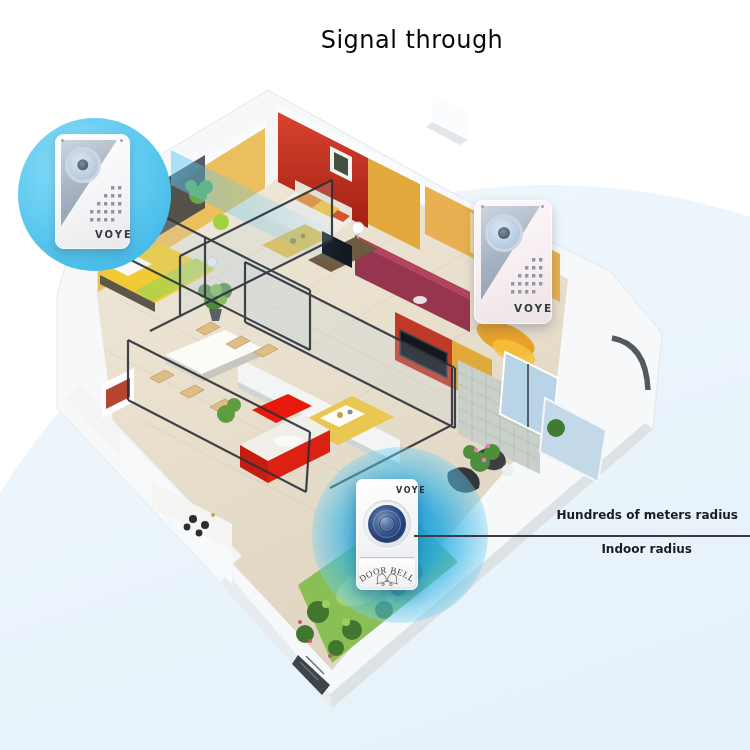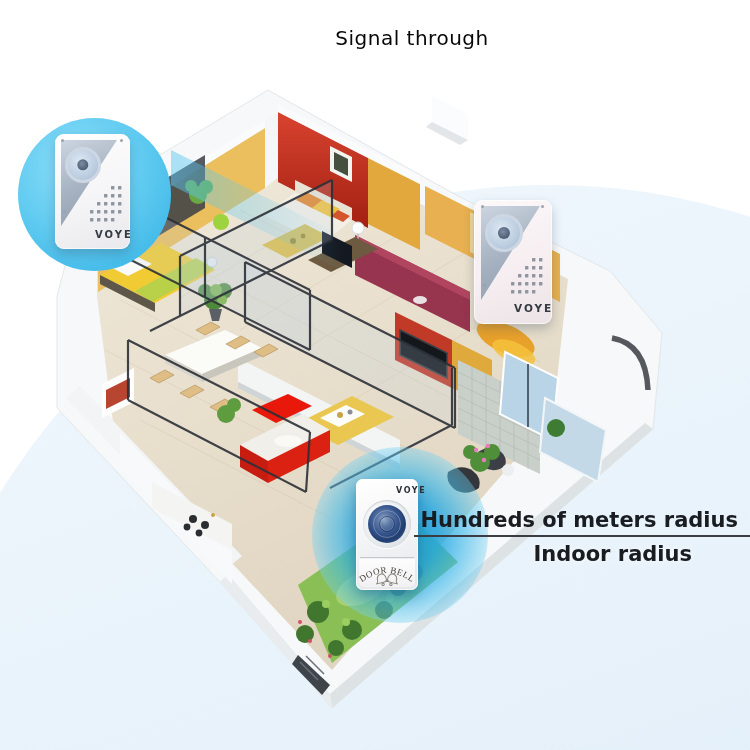--- a/index.html
+++ b/index.html
@@ -2,21 +2,21 @@
 <html><head>
 <meta charset="utf-8">
 <style>
   html,body{margin:0;padding:0;}
   body{width:750px;height:750px;position:relative;overflow:hidden;background:#ffffff;
        font-family:"DejaVu Sans","Liberation Sans",sans-serif;}
   .stage{position:absolute;inset:0;}
 
   
   .title{position:absolute;top:26px;left:50%;transform:translateX(calc(-50% + 37px));
-         font-size:20px;letter-spacing:.5px;color:#070707;white-space:nowrap;}
+         font-size:24px;letter-spacing:.5px;color:#070707;white-space:nowrap;}
 
   
   svg.house{position:absolute;left:0;top:0;width:750px;height:750px;}
 
   
   .badge{position:absolute;left:18px;top:118px;width:153px;height:153px;border-radius:50%;
          background:radial-gradient(circle at 38% 32%,#8fdff8 0%,#63ccf1 45%,#47bdea 75%,#39b3e6 100%);}
 
   
   .glow{position:absolute;left:312px;top:447px;width:176px;height:176px;border-radius:50%;
@@ -58,21 +58,21 @@
   .btn::after{content:"";position:absolute;inset:11px;border-radius:50%;
        border:1px solid rgba(10,25,60,.45);box-shadow:0 0 0 1px rgba(255,255,255,.15) inset;}
   .tx-divider{position:absolute;left:4px;right:4px;top:78px;height:2px;
               border-top:1px solid #c4c8cd;border-bottom:1px solid #ffffff;}
   .tx-lower{position:absolute;left:3px;right:3px;top:80px;bottom:3px;border-radius:0 0 5px 5px;
             background:linear-gradient(#fdfdfd,#f1f1f3);}
   .arc-svg{position:absolute;left:0;top:82px;}
   .bells-svg{position:absolute;left:50%;bottom:1px;transform:translateX(-50%);}
 
   
-  .note{position:absolute;font-weight:bold;font-size:21px;color:#191c21;white-space:nowrap;}
+  .note{position:absolute;font-weight:bold;font-size:12px;color:#191c21;white-space:nowrap;}
   .note-outdoor{top:508px;right:12px;}
   .note-indoor{top:542px;right:58px;text-shadow:0 0 6px rgba(255,255,255,.9);}
   .note-line{position:absolute;top:535px;left:414px;right:0;height:2px;background:#3b3b42;}
 </style>
 </head>
 <body>
 
 <div class="stage">
 
   <svg class="house" viewBox="0 0 750 750">

